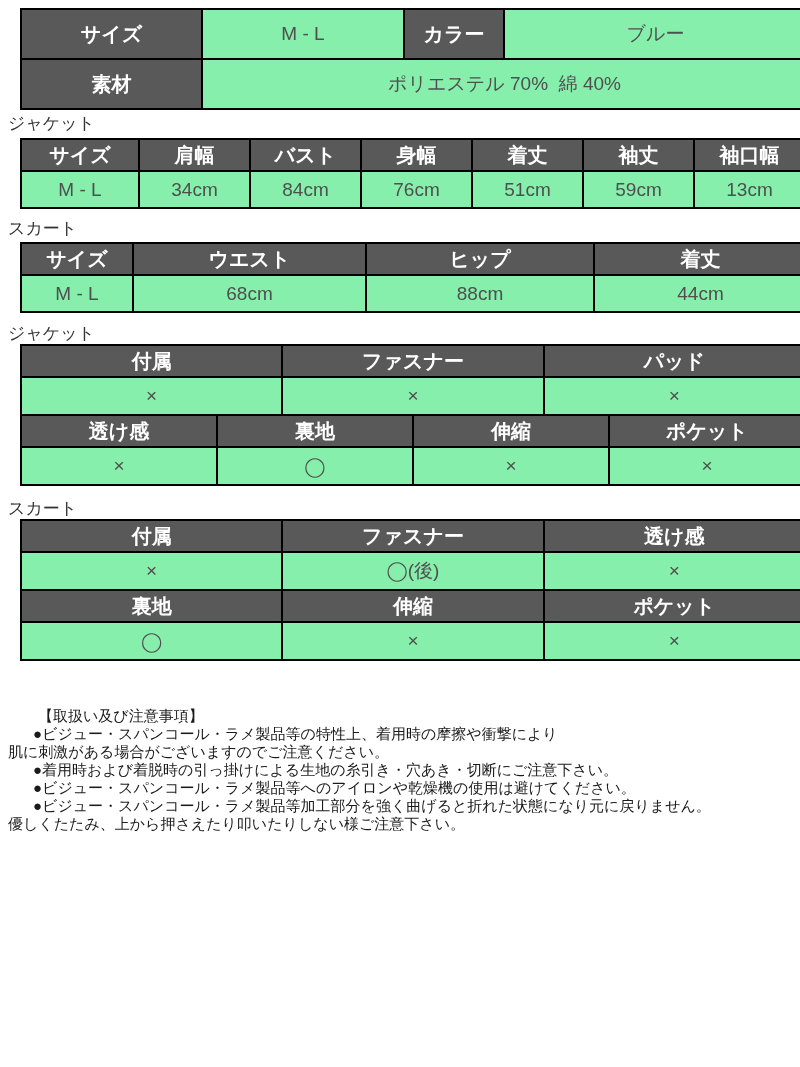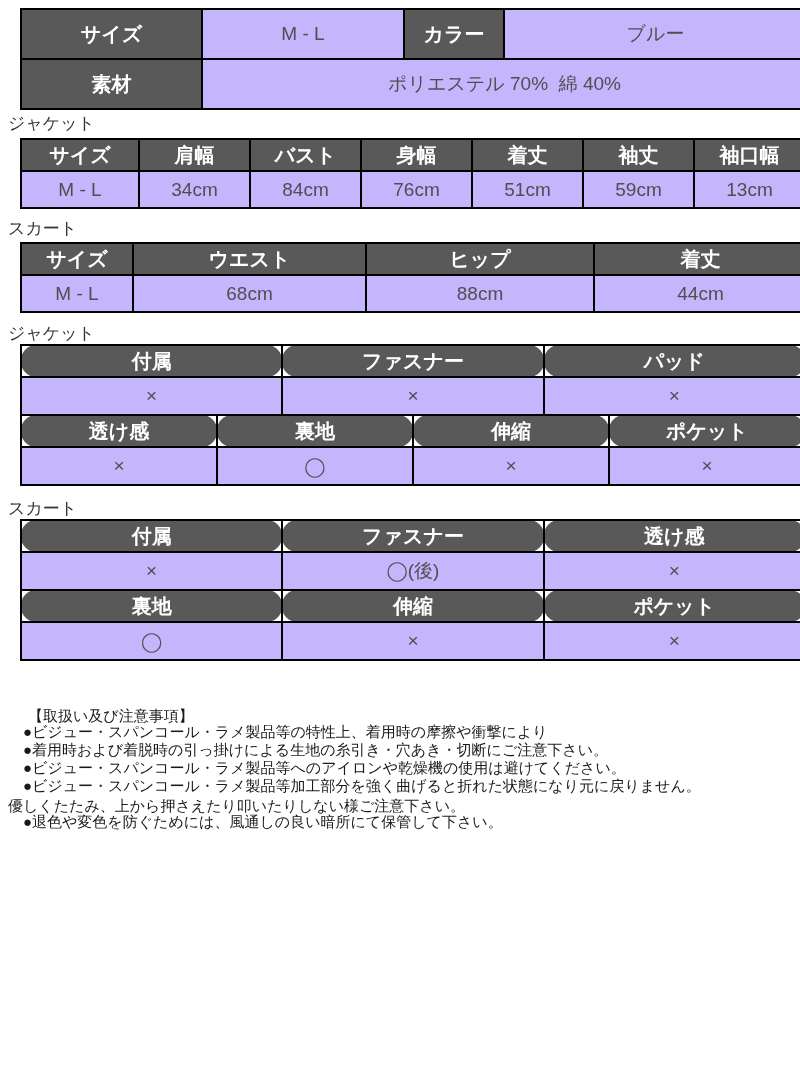--- a/index.html
+++ b/index.html
@@ -27,31 +27,31 @@
     overflow: hidden;
     white-space: pre;
   }
   td.hd {
     background: #595959;
     color: #ffffff;
     font-weight: bold;
     font-size: 20px;
   }
   td.val {
-    background: #c4b5fd;
+    background: #86efac;
     color: #4f4f4f;
     font-size: 19px;
   }
   
   #spec-table td { height: 46px; }
   
   .size-table td.hd { height: 28px; }
   .size-table td.val { height: 33px; }
   
-  .detail-table td.hd { height: 28px; border-radius: 15px; }
+  .detail-table td.hd { height: 28px; }
   .detail-table td.val { height: 34px; }
   .stack-under { margin-top: -2px; }
   .section-label {
     margin: 16px 0 0 8px;
     font-size: 17px;
     color: #333;
     line-height: 20px;
   }
   .mt4  { margin-top: 4px; }
   .mt8  { margin-top: 8px; }
@@ -59,22 +59,22 @@
   .mt10 { margin-top: 10px; }
   .mt11 { margin-top: 11px; }
   .mt13 { margin-top: 13px; }
   .notes {
     margin-top: 46px;
     font-size: 15px;
     line-height: 18px;
     color: #1a1a1a;
   }
   .notes .ln { white-space: nowrap; }
-  .notes .ln-title { padding-left: 28px; }
-  .notes .ln-b { padding-left: 23px; font-family: Liberation Mono, monospace; }
+  .notes .ln-title { padding-left: 38px; }
+  .notes .ln-b { padding-left: 33px; }
   .notes .ln-c { padding-left: 8px; }
 </style>
 </head>
 <body>
 
 <table class="tbl mt8" id="spec-table">
   <colgroup>
       <col style="width:181px">
       <col style="width:202px">
       <col style="width:100px">
@@ -230,18 +230,18 @@
     <td class="val">◯</td>
     <td class="val">×</td>
     <td class="val">×</td>
   </tr>
 </tbody>
   </table>
 
 <div class="notes">
   <div class="ln ln-title">【取扱い及び注意事項】</div>
   <div class="ln ln-b">●ビジュー・スパンコール・ラメ製品等の特性上、着用時の摩擦や衝撃により</div>
+  <div class="ln ln-c">肌に刺激がある場合がございますのでご注意ください。</div>
   <div class="ln ln-b">●着用時および着脱時の引っ掛けによる生地の糸引き・穴あき・切断にご注意下さい。</div>
   <div class="ln ln-b">●ビジュー・スパンコール・ラメ製品等へのアイロンや乾燥機の使用は避けてください。</div>
   <div class="ln ln-b">●ビジュー・スパンコール・ラメ製品等加工部分を強く曲げると折れた状態になり元に戻りません。</div>
   <div class="ln ln-c">優しくたたみ、上から押さえたり叩いたりしない様ご注意下さい。</div>
-  <div class="ln ln-b">●退色や変色を防ぐためには、風通しの良い暗所にて保管して下さい。</div>
 </div>
 
 </body></html>

